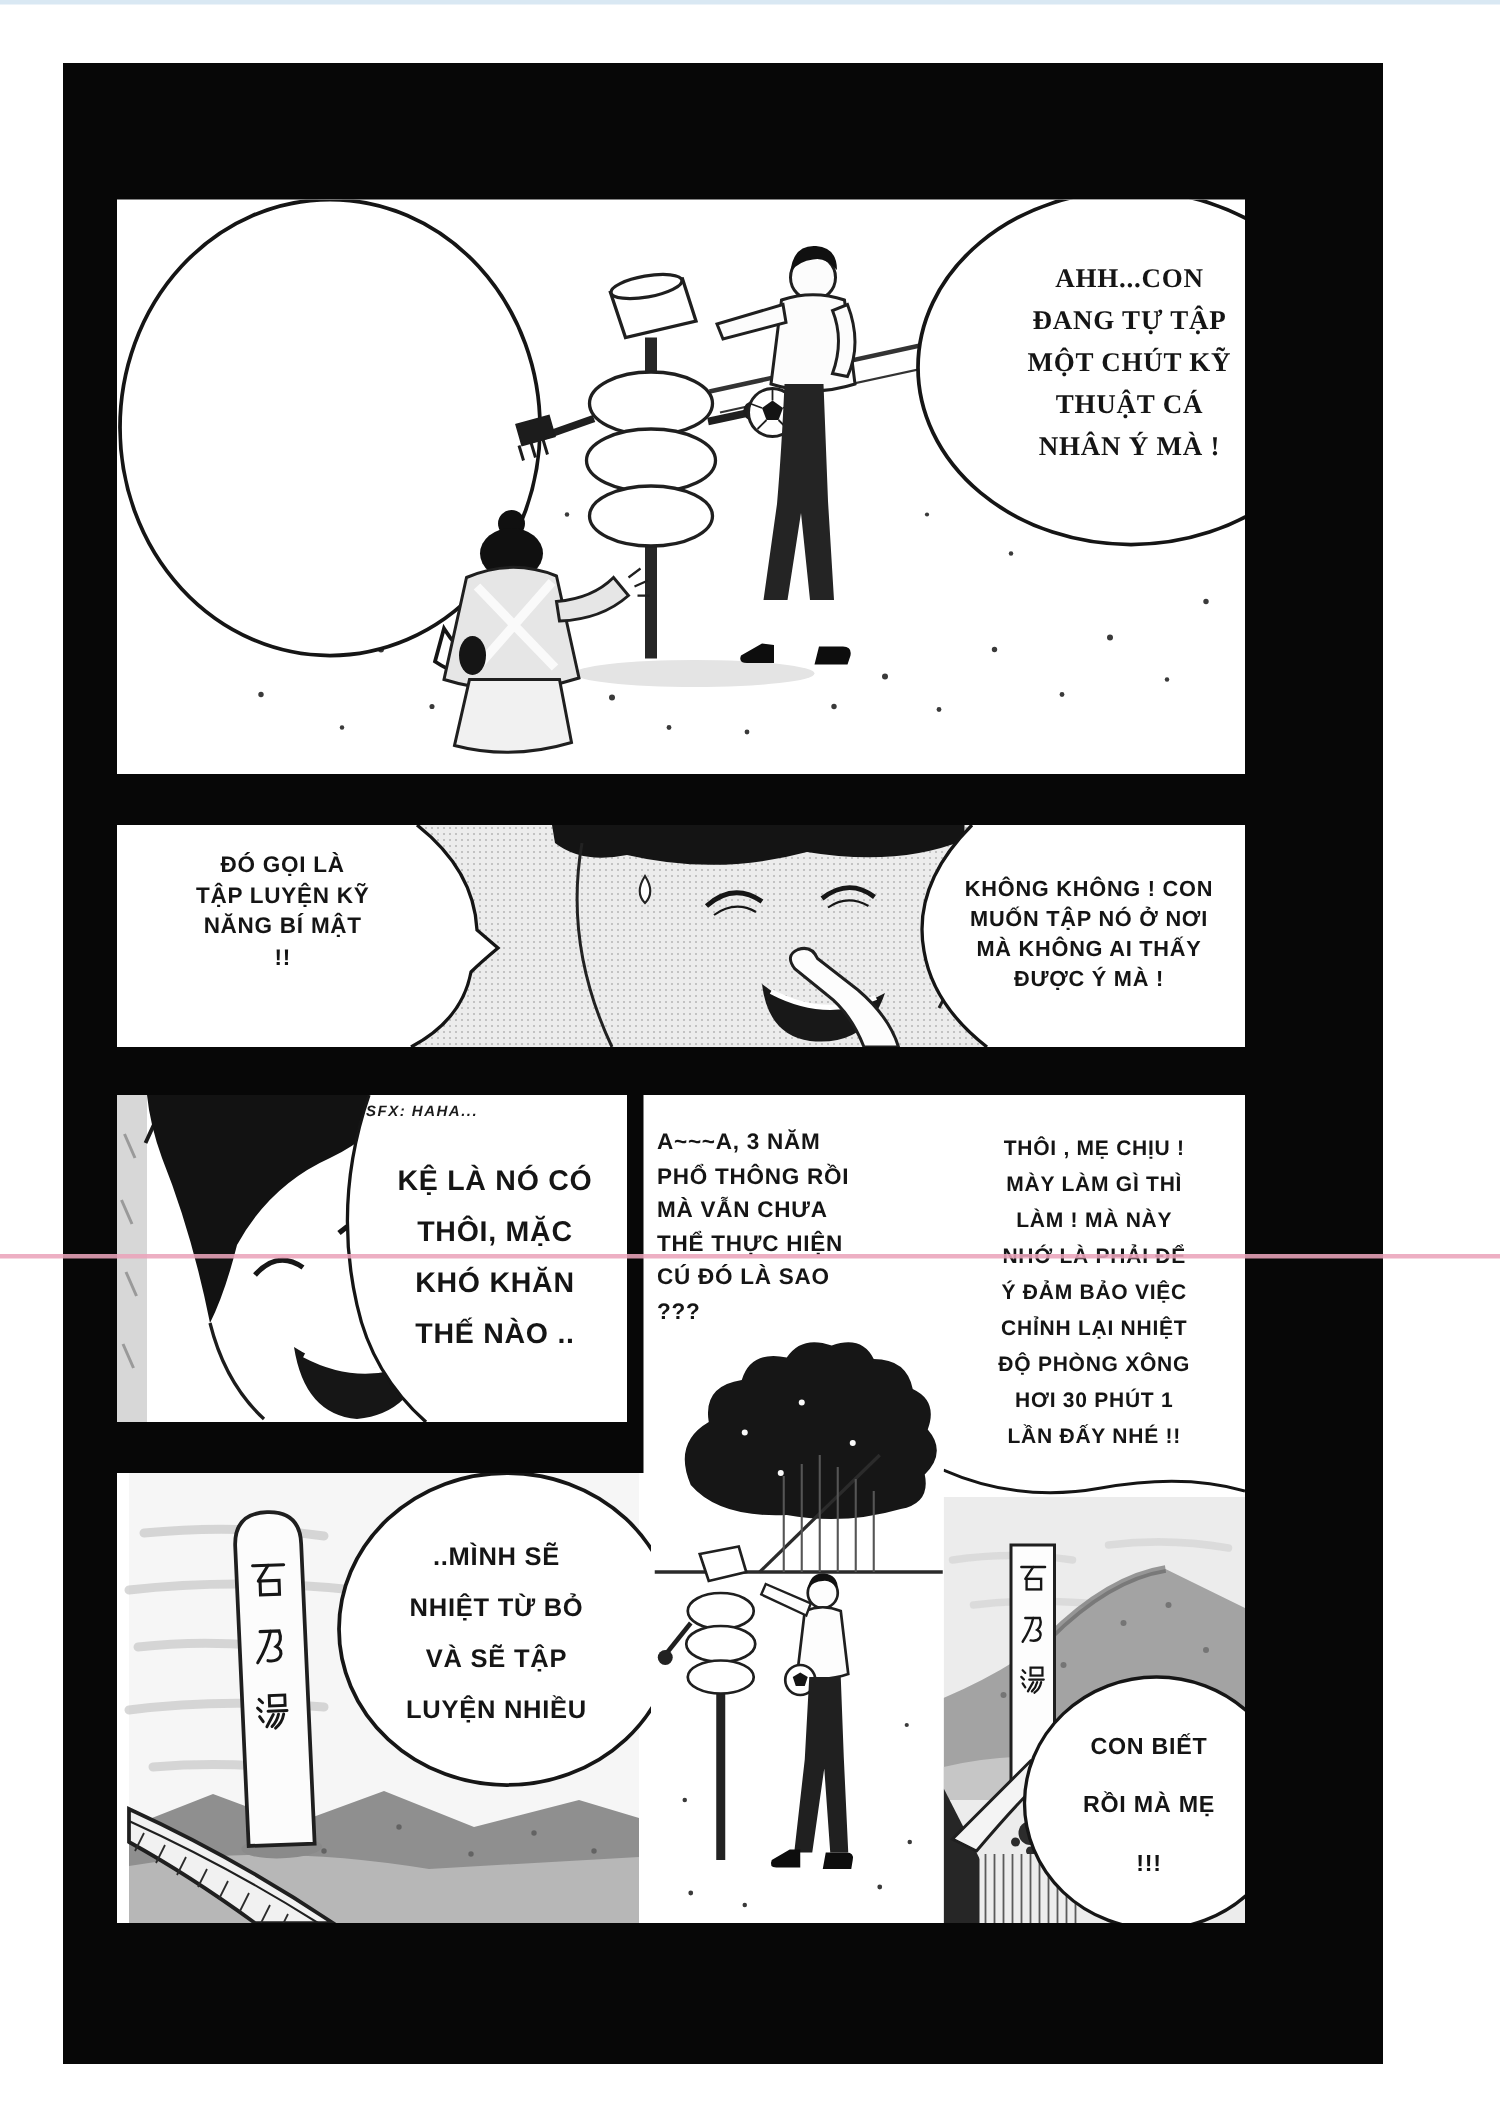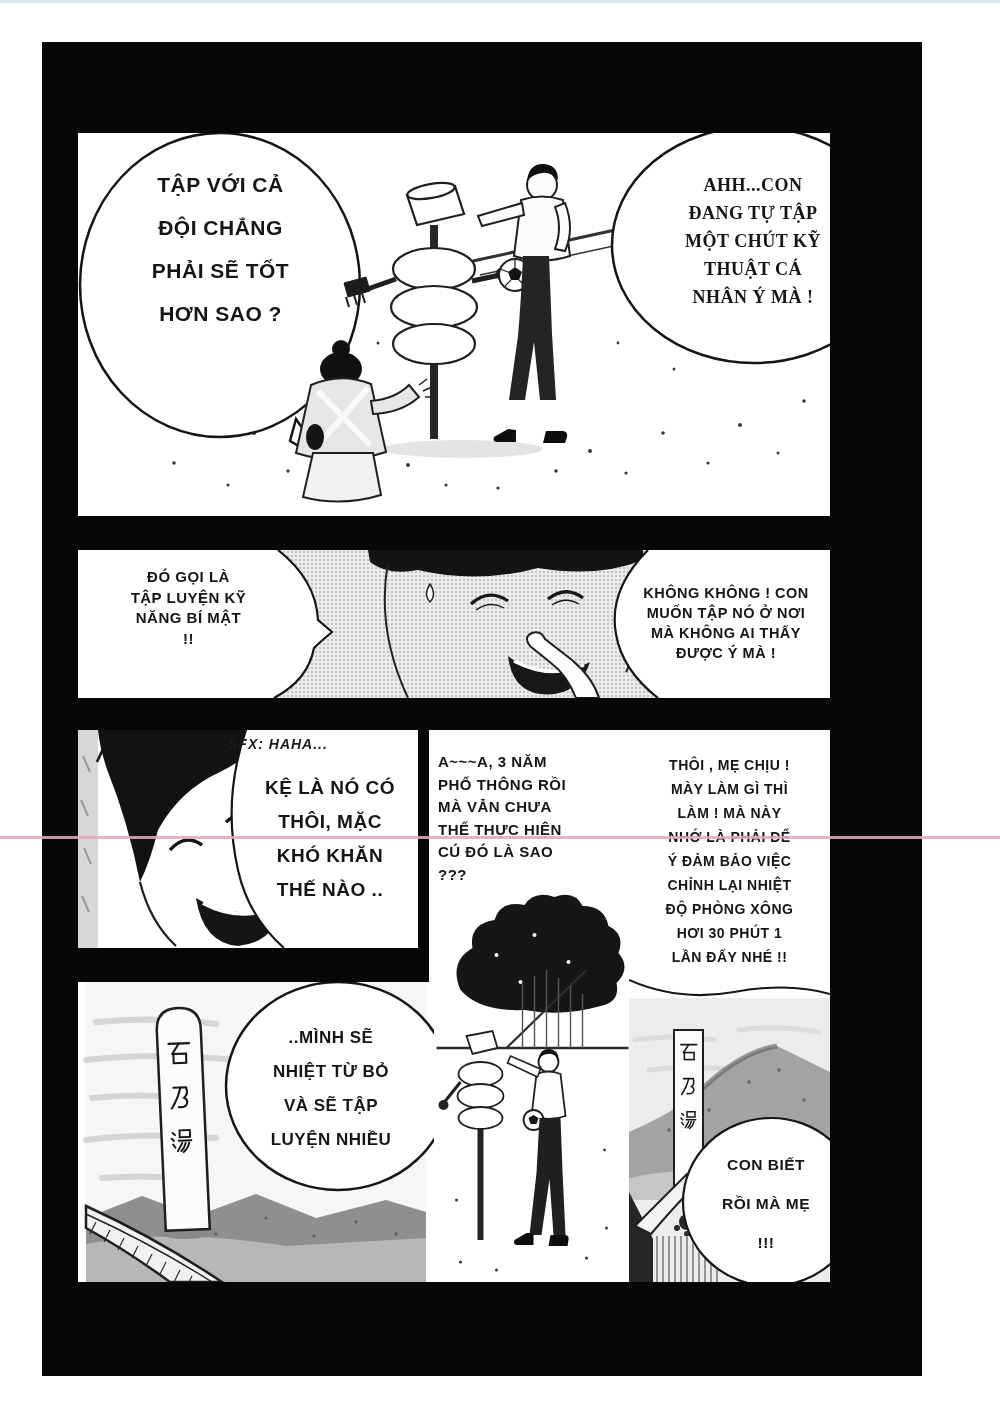--- a/index.html
+++ b/index.html
@@ -137,26 +137,20 @@
           <circle cx="263" cy="216" r="9" fill="#101010"></circle>
           <ellipse cx="263" cy="236" rx="21" ry="17" fill="#101010"></ellipse>
           <path d="M233,252 q30,-13 60,-1 l15,68 q-46,15 -90,1 z" fill="#e6e6e6" stroke="#1f1f1f" stroke-width="2"></path>
           <path d="M240,258 l52,54 M290,255 l-50,57" stroke="#fafafa" stroke-width="6"></path>
           <path d="M293,268 q24,-2 38,-16 l10,12 q-18,16 -46,17 z" fill="#e6e6e6" stroke="#1f1f1f" stroke-width="2"></path>
           <path d="M341,252 l8,-6 M345,258 l9,-4 M347,264 l8,0" stroke="#1f1f1f" stroke-width="1.5"></path>
           <ellipse cx="237" cy="304" rx="9" ry="13" fill="#151515"></ellipse>
           <path d="M235,320 h60 l8,42 q-40,12 -78,2 z" fill="#f1f1f1" stroke="#1f1f1f" stroke-width="2"></path>
         </g>
       </svg>
-      <div class="btxt" style="left:15px;top:30px;width:255px;font-size:21px;line-height:43px;">
-          <div>TẬP VỚI CẢ</div>
-          <div>ĐỘI CHẲNG</div>
-          <div>PHẢI SẼ TỐT</div>
-          <div>HƠN SAO ?</div>
-        </div>
       <div class="btxt" style="left:560px;top:38px;width:230px;font-size:18px;line-height:28px;font-family:Liberation Serif, serif;">
           <div>AHH...CON</div>
           <div>ĐANG TỰ TẬP</div>
           <div>MỘT CHÚT KỸ</div>
           <div>THUẬT CÁ</div>
           <div>NHÂN Ý MÀ !</div>
         </div>
     </div>
 
     <div class="panel p2">
@@ -205,21 +199,21 @@
           <path d="M20,0 H190 Q172,28 142,42 Q102,60 80,100 Q72,132 62,152 Q50,92 30,42 Q22,20 20,0 Z" fill="#121212"></path>
           <path d="M62,152 Q72,192 98,216" stroke="#1c1c1c" stroke-width="2.2" fill="none"></path>
           <path d="M92,120 q15,-17 32,-5" stroke="#161616" stroke-width="3.4" fill="none"></path>
           <path d="M148,92 q17,-15 32,-3" stroke="#161616" stroke-width="3.4" fill="none"></path>
           <path d="M118,168 q42,27 88,3 q-7,41 -46,45 q-35,-3 -42,-48 z" fill="#161616"></path>
           <path d="M125,173 q38,20 74,3" stroke="#ffffff" stroke-width="4" fill="none"></path>
         </g>
         <path d="M168,0 Q144,70 160,140 Q170,186 206,218 L340,218 L340,0 Z" fill="#ffffff"></path>
         <path d="M168,0 Q144,70 160,140 Q170,186 206,218" stroke="#151515" stroke-width="2.2" fill="none"></path>
       </svg>
-      <div class="sfx" style="left:150px;top:6px;font-size:14px;letter-spacing:1px;text-align:center;">SFX: HAHA...</div>
+      <div class="sfx" style="left:166px;top:6px;font-size:10px;letter-spacing:1px;text-align:center;">SFX: HAHA...</div>
       <div class="btxt" style="left:168px;top:41px;width:168px;font-size:19px;line-height:34px;">
           <div>KỆ LÀ NÓ CÓ</div>
           <div>THÔI, MẶC</div>
           <div>KHÓ KHĂN</div>
           <div>THẾ NÀO ..</div>
         </div>
     </div>
 
     <div class="panel p3b">
       <svg class="art" viewBox="0 0 192 552">

